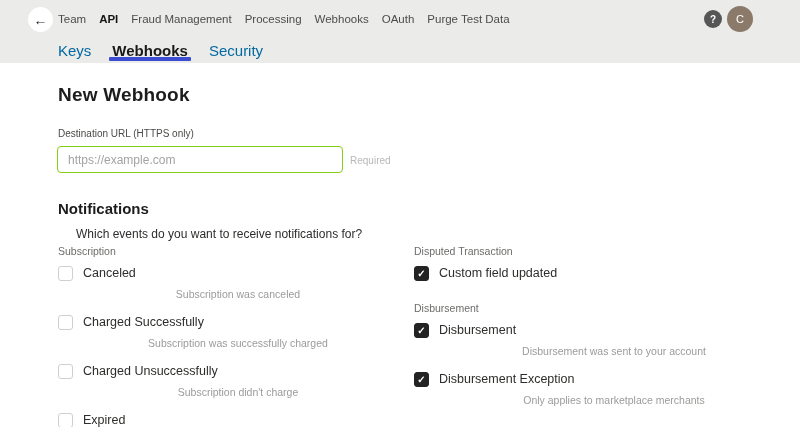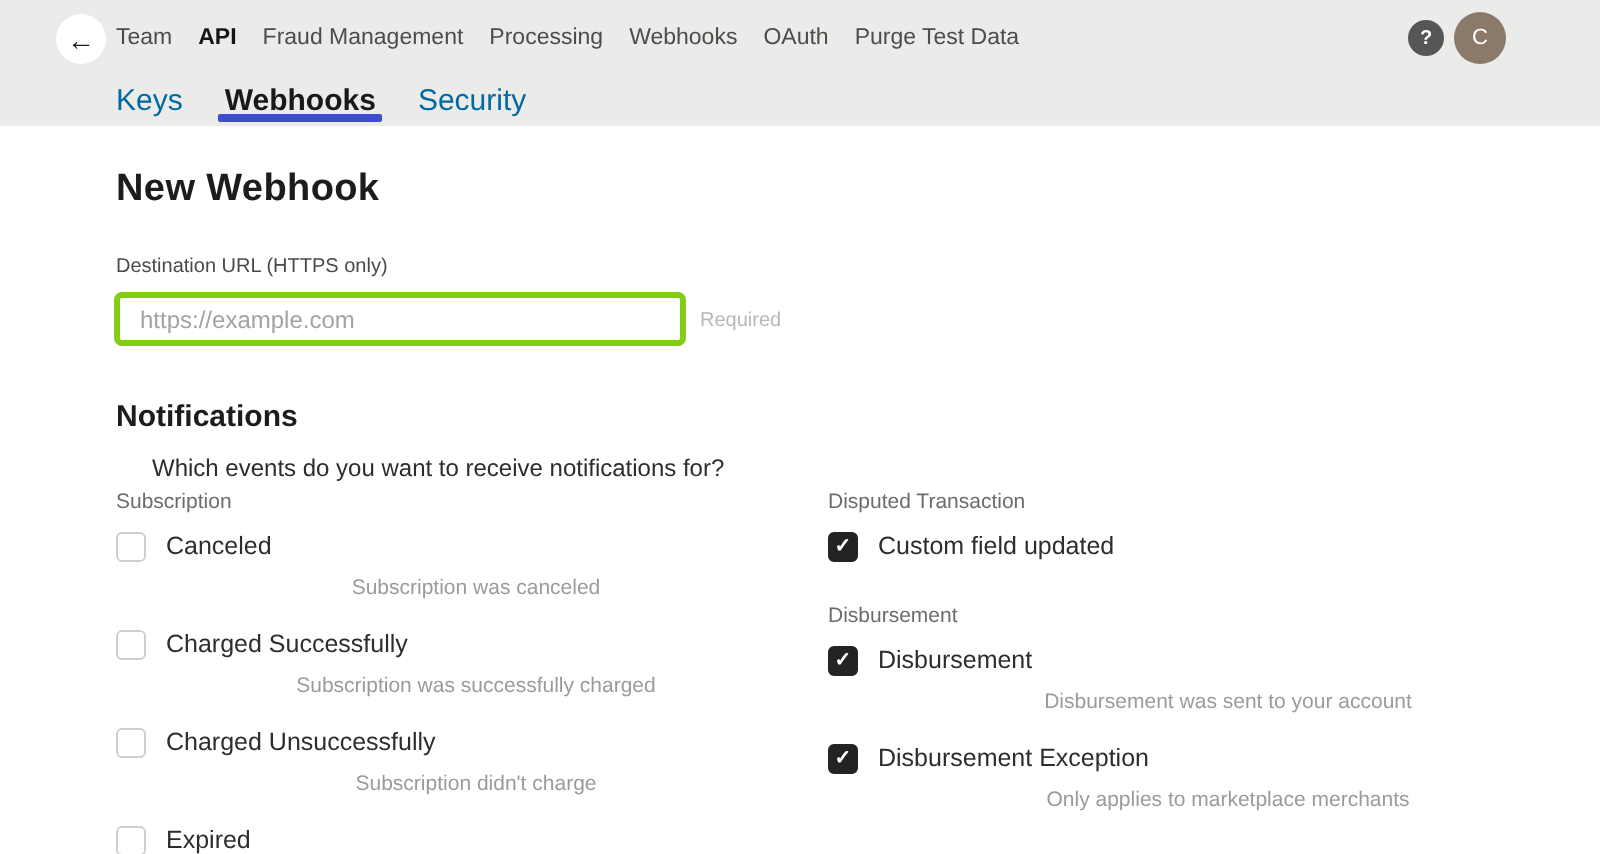--- a/index.html
+++ b/index.html
@@ -31,21 +31,21 @@
   .tab.active { color:#191919; font-weight:bold; }
   .tab-underline { position:absolute; left:-3px; right:-3px; bottom:2px; height:4px;
                    background:#3c4dd4; border-radius:1px; }
 
   
   .page-title { position:absolute; left:58px; top:84px; font-size:19px; font-weight:bold;
                 color:#1c1c1c; letter-spacing:.2px; }
 
   .url-label { position:absolute; left:58px; top:128px; font-size:10px; color:#4a4a48; }
   .url-input { position:absolute; left:57px; top:146px; width:286px; height:27px;
-               border:3px solid #84cc16; border-radius:4px; background:#fff;
+               border:1px solid #84cc16; border-radius:4px; background:#fff;
                padding:0 10px; font-size:12px; color:#333;
                font-family:"Liberation Sans", sans-serif; outline:none; }
   .url-input::placeholder { color:#a3a3a1; }
   .required-hint { position:absolute; left:350px; top:155px; font-size:10px; color:#b8b8b6; }
 
   .notif-heading { position:absolute; left:58px; top:200px; font-size:15px; font-weight:bold; color:#1c1c1c; }
   .notif-question { position:absolute; left:58px; top:227px; font-size:12px; color:#2d2d2b;margin-left:18px; }
 
   .col { position:absolute; top:245px; }
   .col-left  { left:58px;  width:335px; }

